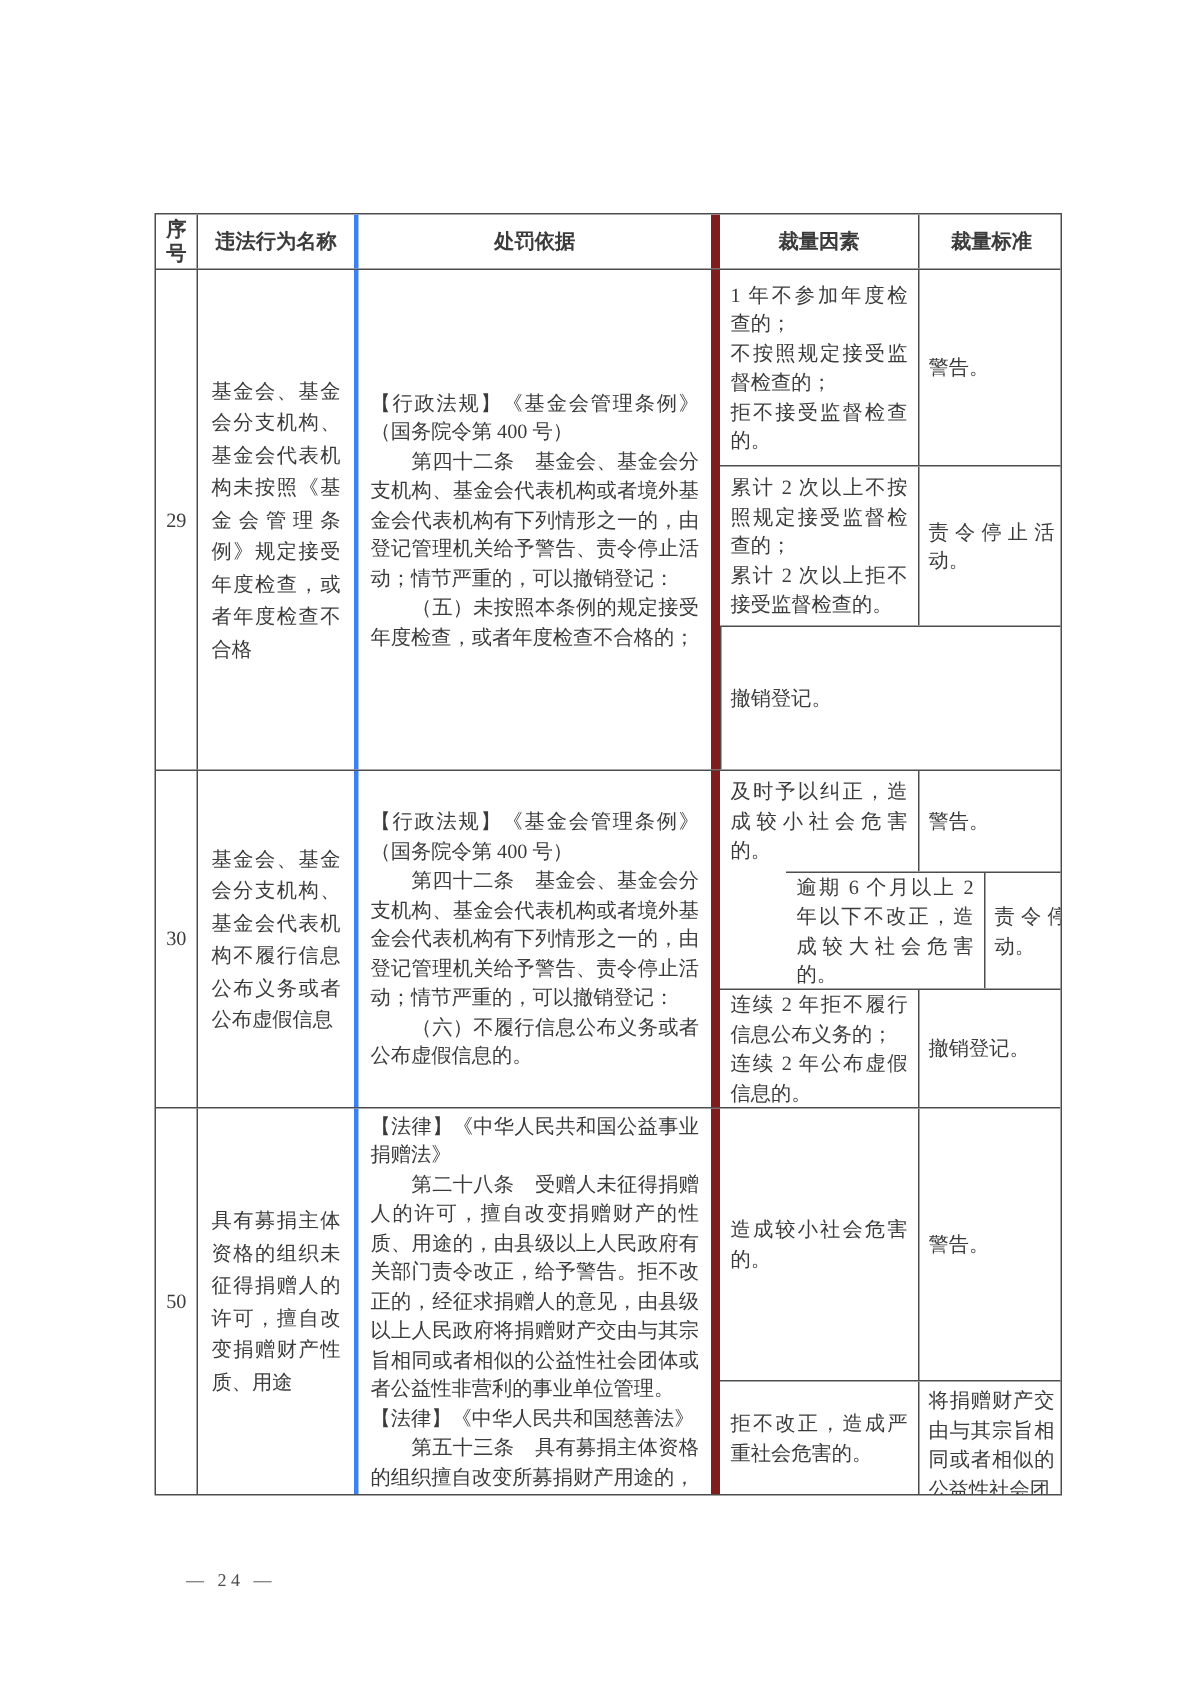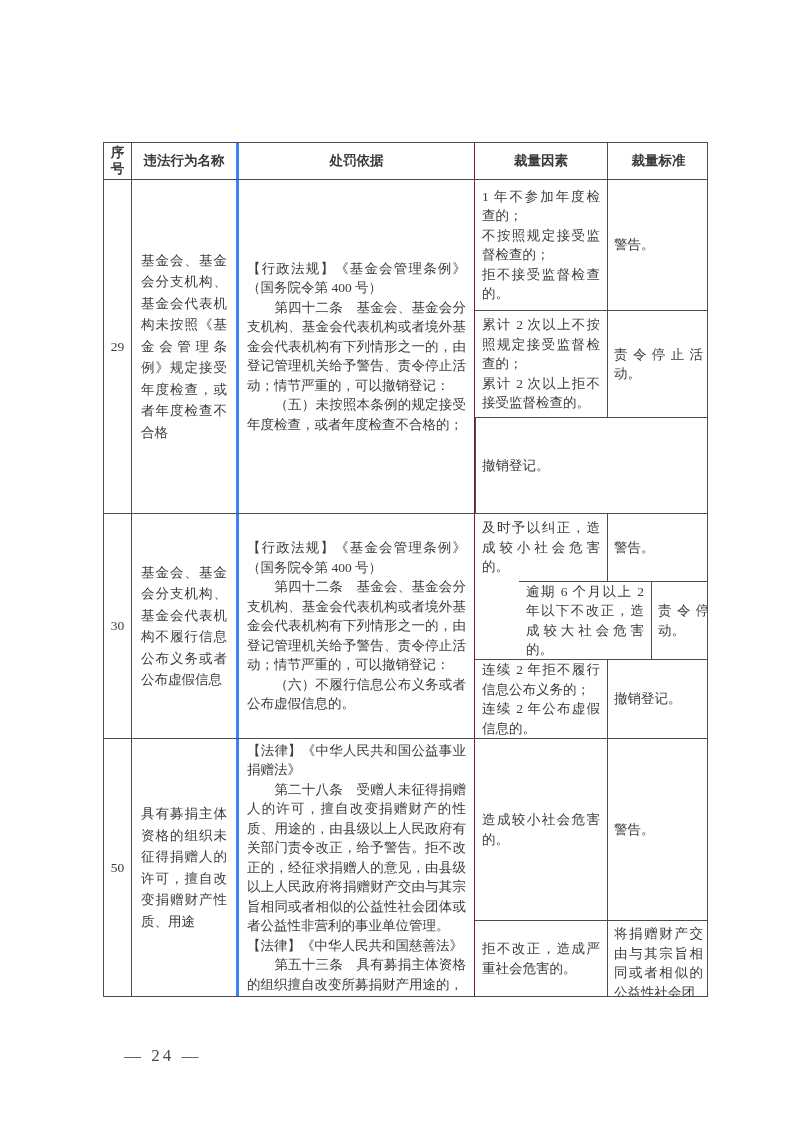--- a/index.html
+++ b/index.html
@@ -36,21 +36,21 @@
     display: flex; flex-direction: column; justify-content: center;
     padding: 4px 9px;
     line-height: 21.5px;
   }
   .c-basis {
     width: 238px; flex: 0 0 238px;
     border-left: 3px solid #3b82f6;
     display: flex; flex-direction: column; justify-content: center;
     padding: 5px 8px;
   }
-  .subcol { width: 235px; flex: 0 0 235px; border-left: 1px solid #7f1d1d; display: flex; flex-direction: column; }
+  .subcol { width: 235px; flex: 0 0 235px; border-left: 6px solid #7f1d1d; display: flex; flex-direction: column; }
   .subrow { display: flex; width: 100%; overflow: hidden; }
   .subrow + .subrow { border-top: 1px solid #4d4d4d; }
   .c-factor {
     width: 132px; flex: 0 0 132px;
     display: flex; flex-direction: column; justify-content: center;
     padding: 4px 7px;
   }
   .c-standard {
     width: 103px; flex: 1;
     border-left: 1px solid #4d4d4d;
@@ -69,21 +69,21 @@
   
   .r29 { height: 334px; }
   .r29 .s0 { height: 130px; } .r29 .s1 { height: 107px; } .r29 .s2 { flex: 1; }
   .r30 { height: 225px; }
   .r30 .s0 { height: 67px; } .r30 .s1 { height: 78px; margin-left: 44px; } .r30 .s2 { flex: 1; }
   .r31 { height: 258px; }
   .r31 .s0 { height: 181px; } .r31 .s1 { flex: 1; }
   .footer {
     position: absolute;
     left: 124px; top: 1046px;
-    font-size: 17px;
+    font-size: 12px;
     color: #4a4a4a;
     letter-spacing: 3px;
   }
 </style>
 </head>
 <body>
 
 <div class="table">
 
   <div class="row thead">

